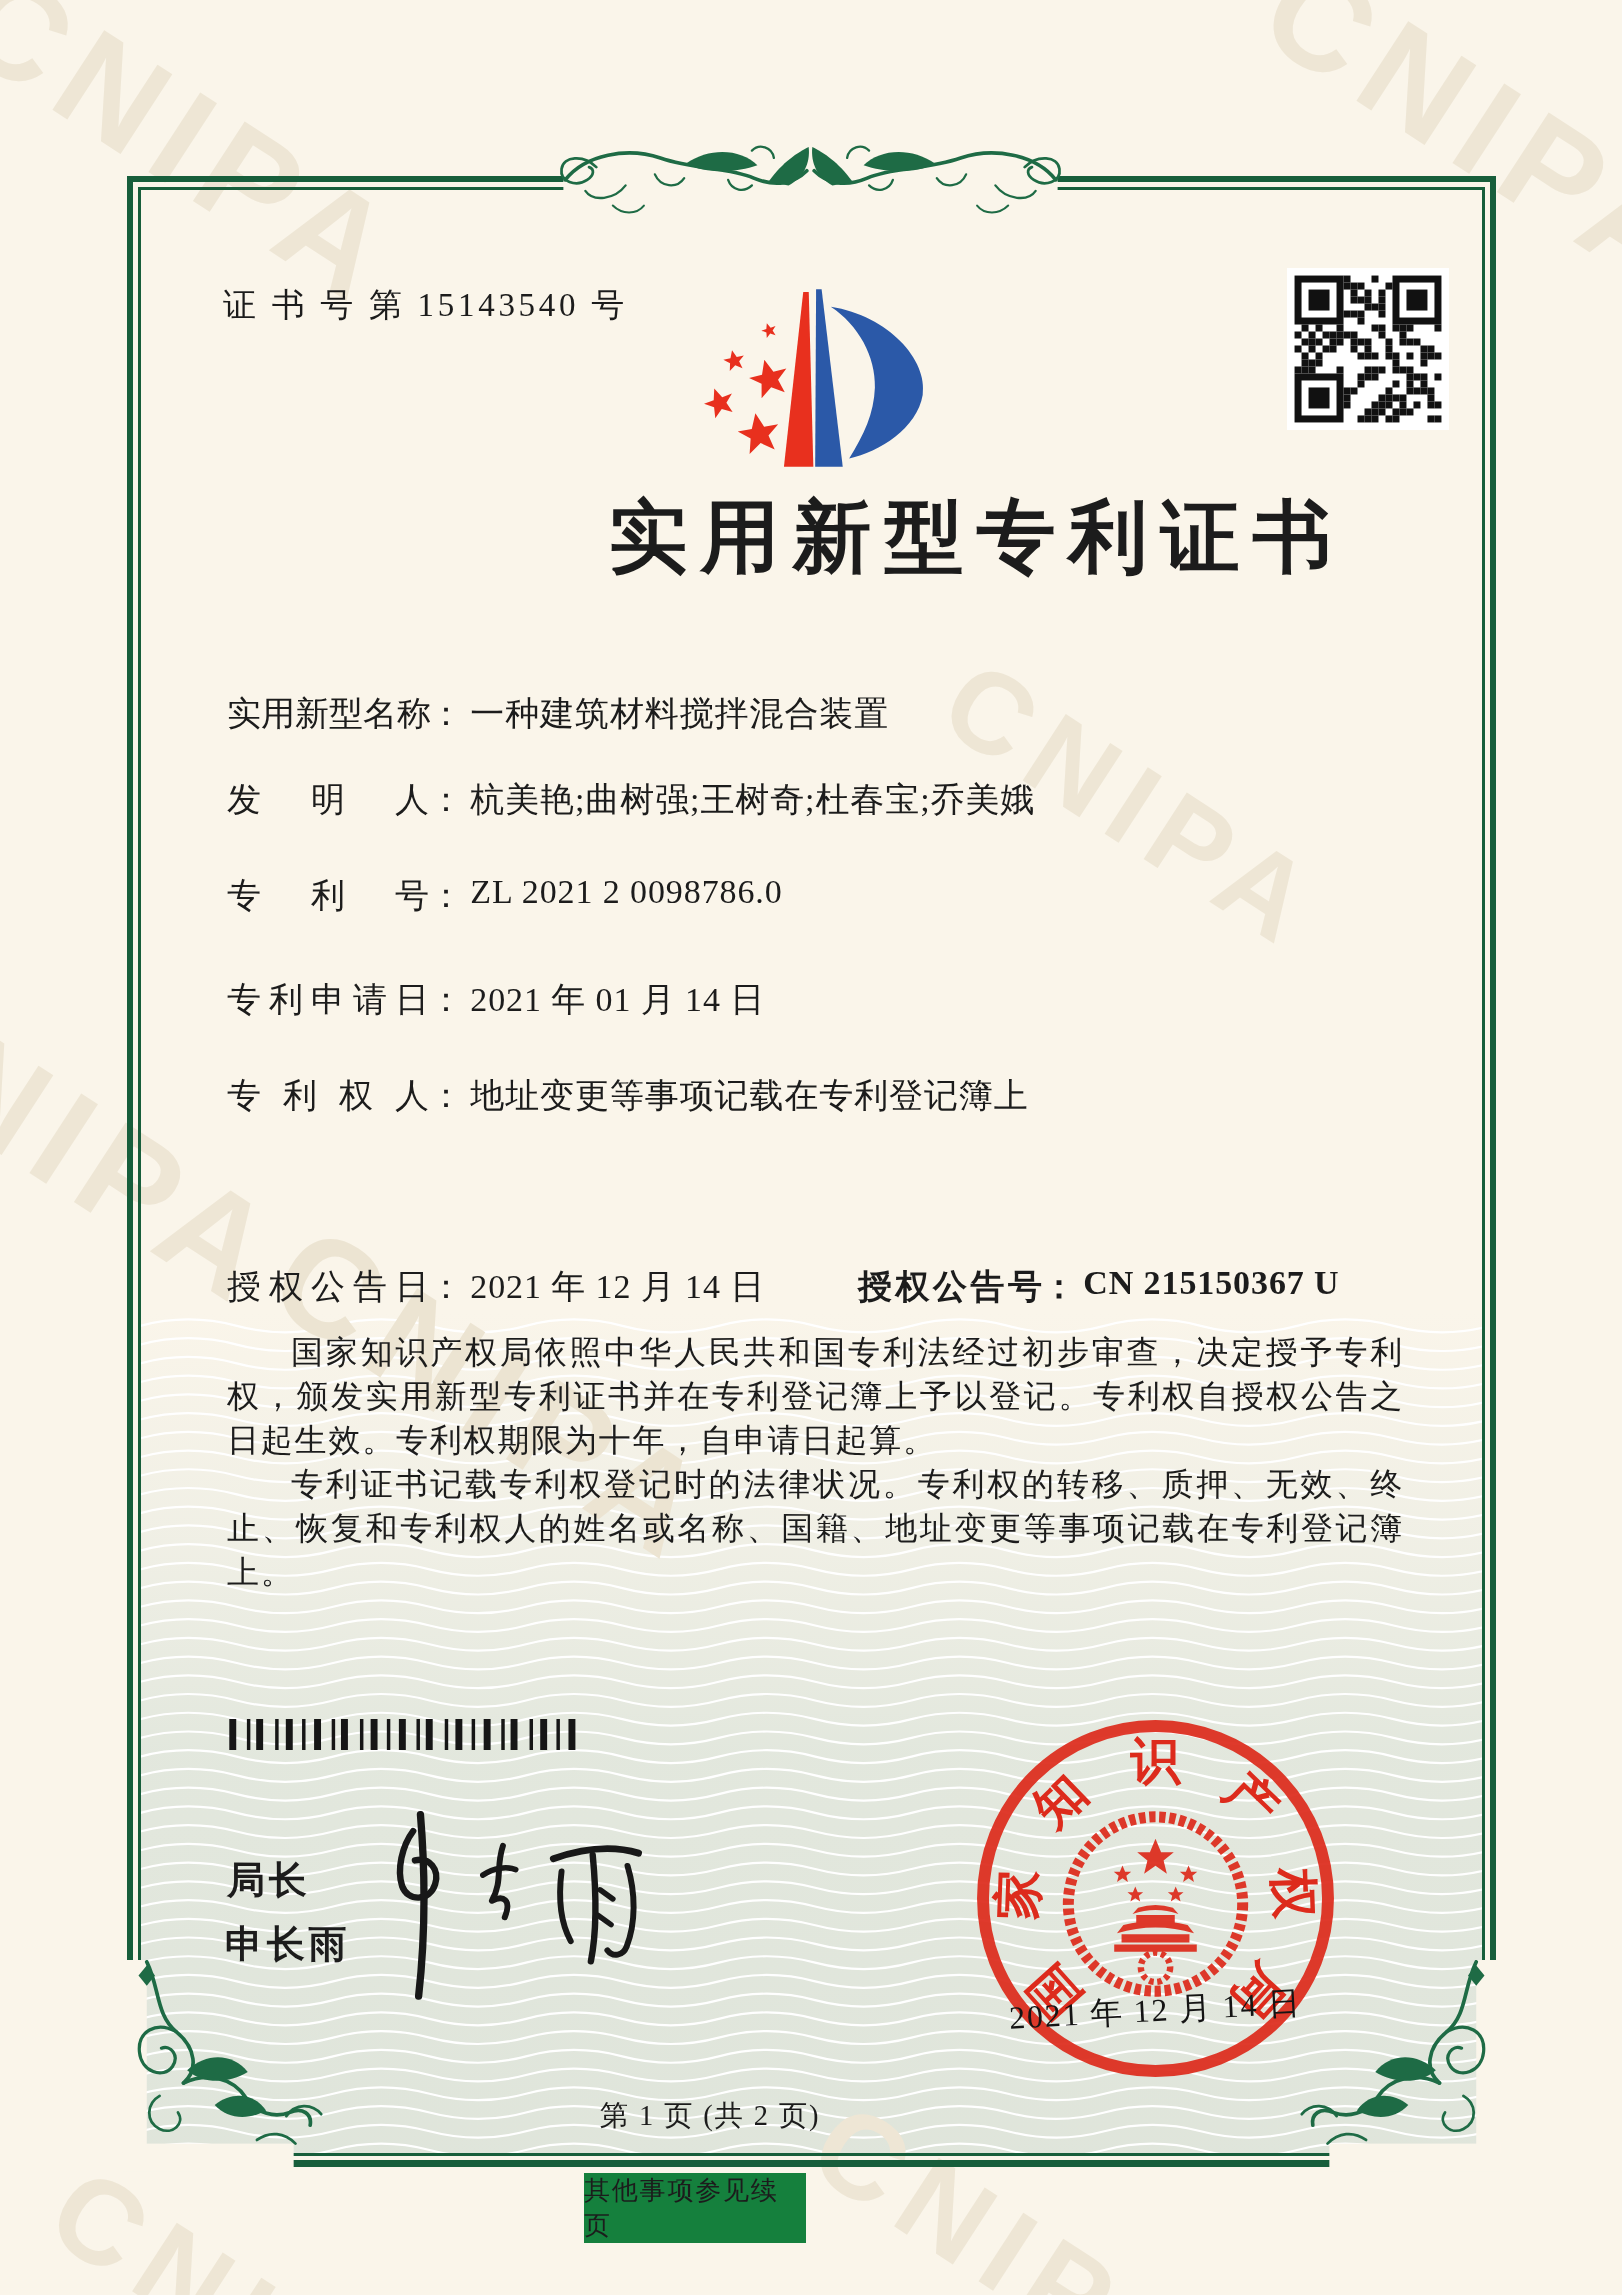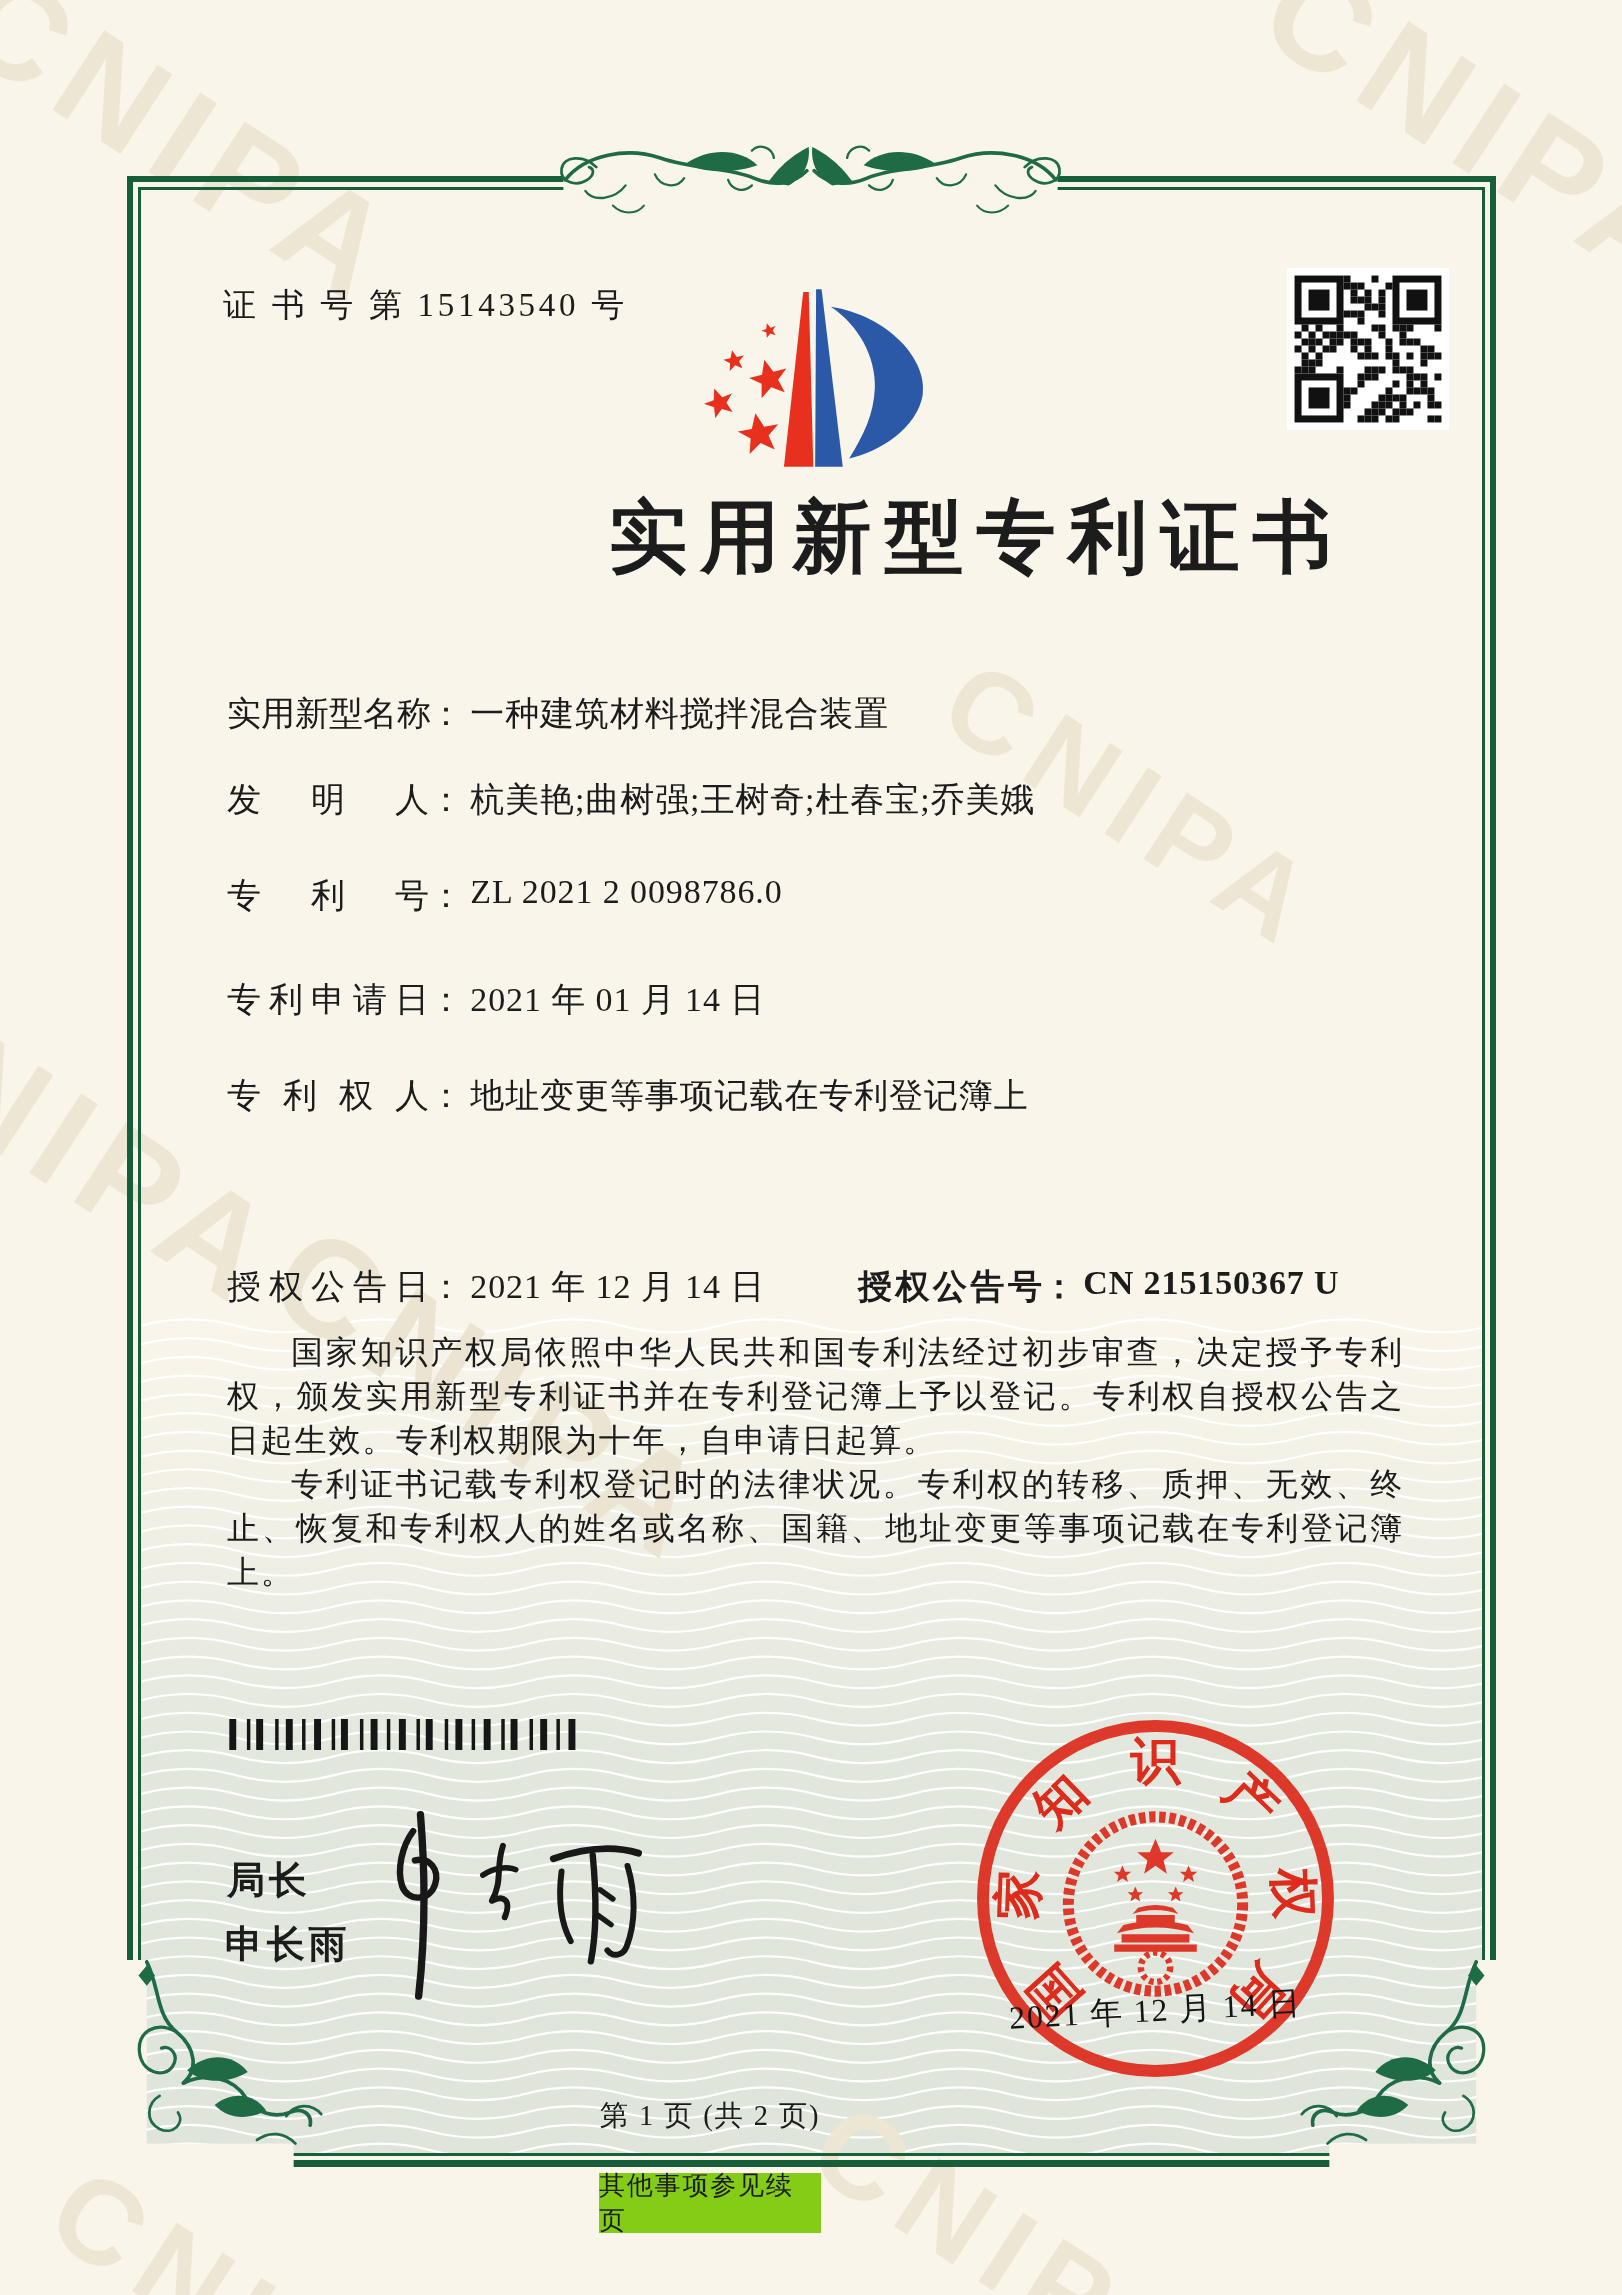--- a/index.html
+++ b/index.html
@@ -63,21 +63,21 @@
   .sc1{transform:rotate(-132deg);} .sc2{transform:rotate(-88deg);} .sc3{transform:rotate(-44deg);}
   .sc4{transform:rotate(0deg);}   .sc5{transform:rotate(44deg);}  .sc6{transform:rotate(88deg);}
   .sc7{transform:rotate(132deg);}
   .sealdate{
     position:absolute;left:22px;top:274px;width:323px;text-align:center;font-size:32px;
     color:#141414;letter-spacing:1.8px;transform:rotate(-3deg);z-index:4;
   }
   
   .pageinfo{position:absolute;left:127px;top:2097px;width:1166px;text-align:center;font-size:28.5px;z-index:2;letter-spacing:1.8px;}
   .contnote{
-    position:absolute;left:599px;top:2173px;width:222px;height:60px;background:#84cc16;
+    position:absolute;left:584px;top:2173px;width:222px;height:70px;background:#15803d;
     display:flex;align-items:center;justify-content:center;font-size:26px;letter-spacing:1.8px;z-index:2;
   }
 </style>
 </head>
 <body>
 
 <div class="page">
 
   <div class="wm" style="left:18.4px;top:-64px;font-size:138px;transform:rotate(33deg);">CNIPA</div>
   <div class="wm" style="left:1322px;top:-73px;font-size:138px;transform:rotate(33deg);">CNIPA</div>

